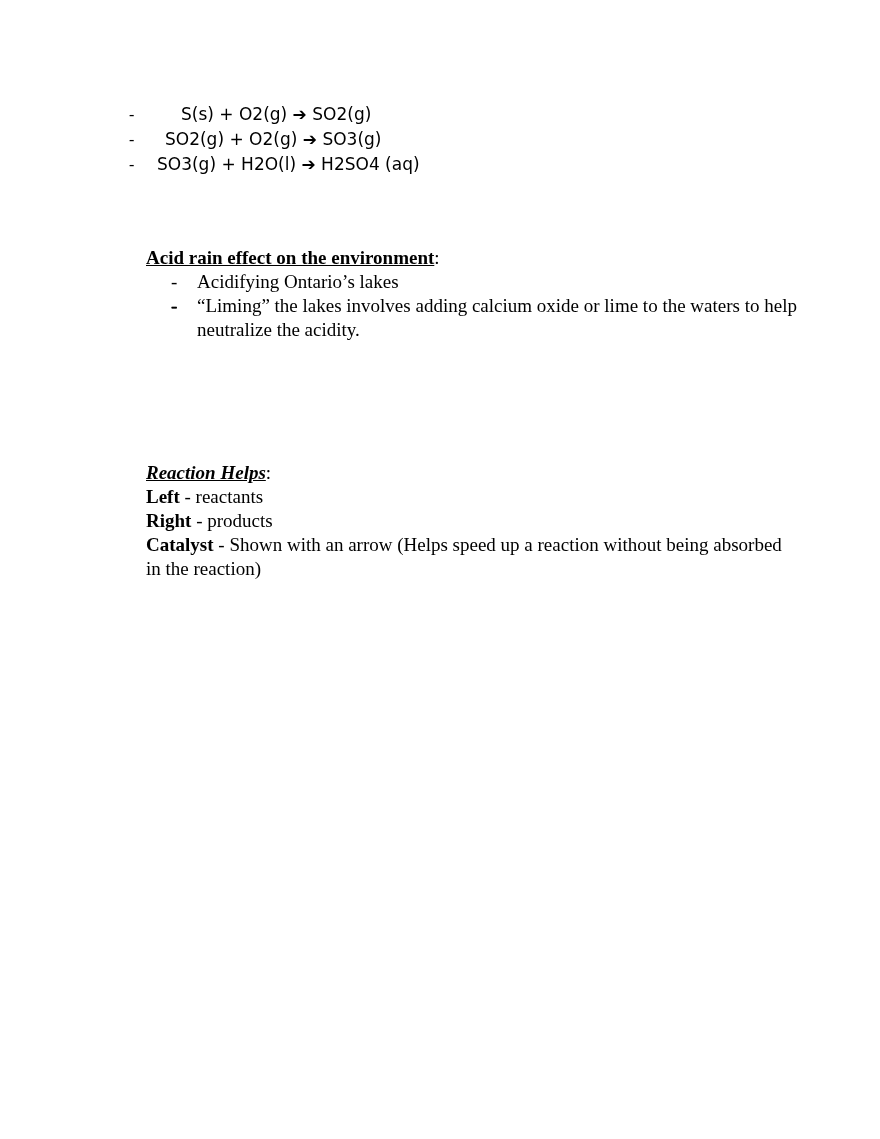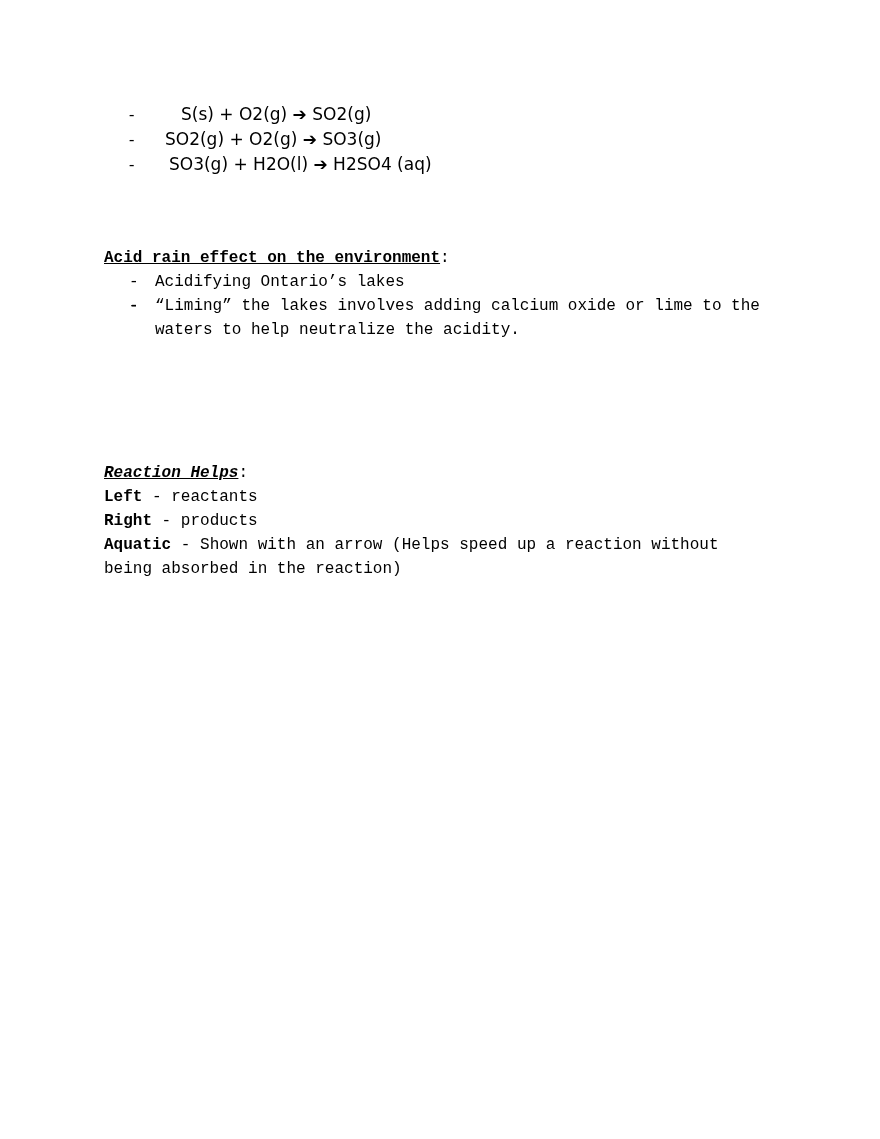--- a/index.html
+++ b/index.html
@@ -42,23 +42,24 @@
       left: 0;
       font-family: "Liberation Serif", serif;
       font-size: 16px;
     }
     .eq-list .eq {
       position: absolute;
       white-space: nowrap;
       margin-left: 20px;
     }
     .serif-block {
-      font-family: Liberation Mono, monospace;
-      font-size: 16px;
+      font-family: Liberation Serif, serif;
+      font-size: 19px;
       line-height: 24px;
+      margin-left: 42px;
     }
     .section {
       position: absolute;
       left: 104px;
       width: 690px;
     }
     .heading {
       white-space: nowrap;
     }
     .heading-text {
@@ -95,21 +96,21 @@
     <li>
       <span class="dash">-</span>
       <span class="eq" style="left:32px">S(s) + O2(g) ➔ SO2(g)</span>
     </li>
     <li>
       <span class="dash">-</span>
       <span class="eq" style="left:16px">SO2(g) + O2(g) ➔ SO3(g)</span>
     </li>
     <li>
       <span class="dash">-</span>
-      <span class="eq" style="left:20px">SO3(g) + H2O(l) ➔ H2SO4 (aq)</span>
+      <span class="eq" style="left:8px">SO3(g) + H2O(l) ➔ H2SO4 (aq)</span>
     </li>
   </ul>
 
   <div class="section serif-block" style="top:246px">
     <div class="heading"><span class="heading-text">Acid rain effect on the environment</span><span>:</span></div>
     <ul class="bullets">
       <li>
         <span class="dash">-</span>
         <span>Acidifying Ontario’s lakes</span>
       </li>
@@ -123,16 +124,16 @@
         <span class="dash">-</span>
         <span>“Liming” the lakes involves adding calcium oxide or lime to the waters to help neutralize the acidity.</span>
       </li>
     </ul>
   </div>
 
   <div class="section serif-block" style="top:461px; width:640px">
     <div class="heading"><span class="heading-text italic">Reaction Helps</span><span>:</span></div>
     <div class="note-line"><b>Left</b><span> - reactants</span></div>
     <div class="note-line"><b>Right</b><span> - products</span></div>
-    <div class="note-line"><b>Aquatic</b><span> - Shown with an arrow (Helps speed up a reaction without being absorbed in the reaction)</span></div>
+    <div class="note-line"><b>Catalyst</b><span> - Shown with an arrow (Helps speed up a reaction without being absorbed in the reaction)</span></div>
   </div>
 
 </div>
 
 </body></html>

